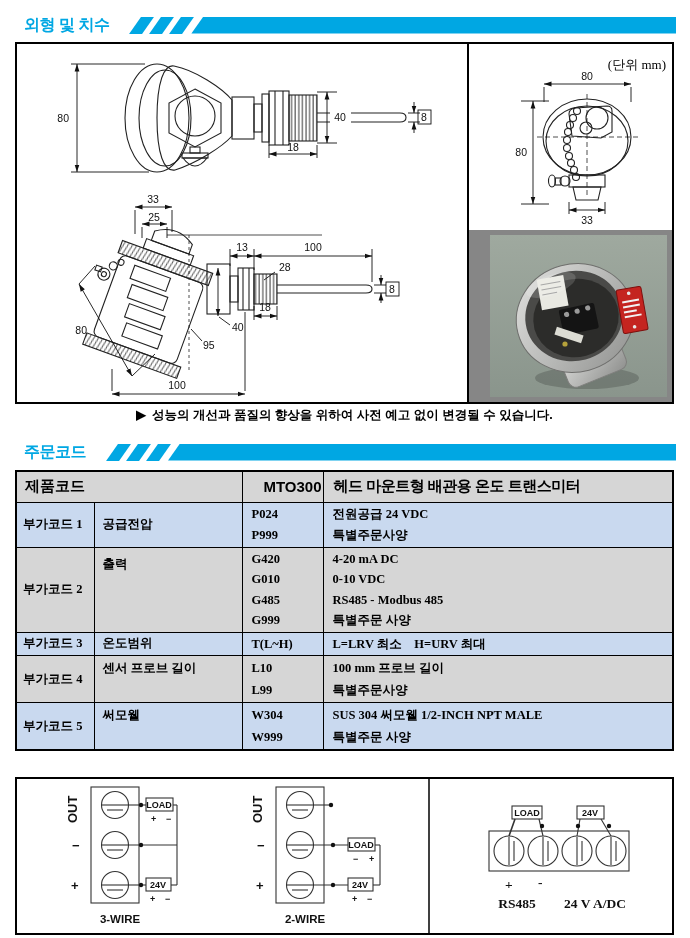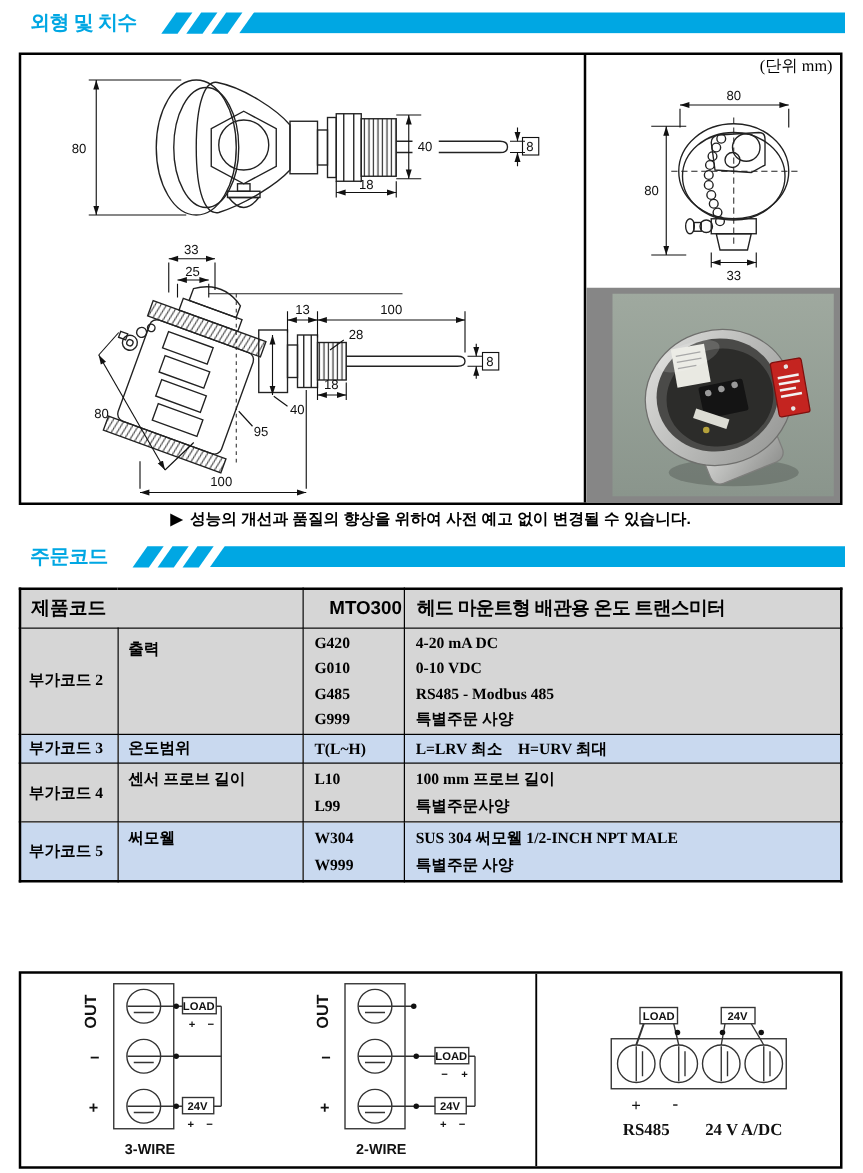--- a/index.html
+++ b/index.html
@@ -1,32 +1,32 @@
 <!DOCTYPE html>
 <html><head>
 <meta charset="utf-8">
 <style>
   html,body{margin:0;padding:0;background:#fff;}
   #page{position:relative;width:690px;height:938px;background:#fff;overflow:hidden;
         font-family:"Liberation Sans",sans-serif;color:#000;}
   
-  .sec{position:absolute;left:24px;right:14px;display:flex;align-items:center;height:18px;}
+  .sec{position:absolute;left:24px;right:14px;display:flex;align-items:center;height:18px;margin-top:7px;}
   .sec-title{color:#00a7e3;font:bold 16px "Liberation Sans",sans-serif;letter-spacing:-0.5px;white-space:nowrap;}
   .slashes{display:flex;margin-left:26px;}
   .slash{width:13px;height:17px;background:#00a7e3;transform:skewX(-35deg);margin-right:7px;}
   .sec-bar{flex:1;height:17px;background:#00a7e3;margin-left:-4px;
            clip-path:polygon(12px 0,100% 0,100% 100%,0 100%);}
   #sec1{top:9px;} #sec2{top:436px;} #sec3{top:742px;}
 
   
   #dims-box{position:absolute;left:15px;top:42px;width:659px;height:362px;border:2px solid #000;box-sizing:border-box;}
   #dims-left{position:absolute;left:0;top:0;width:450px;height:358px;}
   #dims-divider{position:absolute;left:450px;top:0;width:0;height:358px;border-left:2px solid #000;}
   #dims-right{position:absolute;left:452px;top:0;width:203px;height:358px;}
-  #unit-note{position:absolute;top:0;right:6px;font:13px "Liberation Serif",serif;}
+  #unit-note{position:absolute;top:12px;right:6px;font:13px "Liberation Serif",serif;}
   #topview-wrap{position:absolute;left:0;top:0;width:203px;height:186px;}
   #photo-wrap{position:absolute;left:0;top:186px;width:203px;height:172px;}
 
   
   #note-line{position:absolute;left:15px;top:407px;width:659px;text-align:center;
              font:bold 12.5px "Liberation Sans",sans-serif;}
   #note-line .bullet{margin-right:6px;}
 
   
   #order-table{position:absolute;left:15px;top:470px;width:659px;border-collapse:collapse;
@@ -336,20 +336,32 @@
         <col style="width:148px">
         <col style="width:81px">
         <col>
       </colgroup>
     <tbody>
         <tr class="bg-gray" style="height:31px">
       <td colspan="2" class="hcell1">제품코드</td>
       <td class="hcell2">MTO300</td>
       <td class="hcell3">헤드 마운트형 배관용 온도 트랜스미터</td>
     </tr>
+    <tr class="bg-blue" style="height:43px">
+      <td class="lbl">부가코드 1</td>
+      <td class="nm">공급전압</td>
+      <td class="codes">
+        <div class="opt tall">P024</div>
+        <div class="opt tall">P999</div>
+      </td>
+      <td class="descs">
+        <div class="opt tall">전원공급 24 VDC</div>
+        <div class="opt tall">특별주문사양</div>
+      </td>
+    </tr>
     <tr class="bg-gray" style="height:84px">
       <td class="lbl">부가코드 2</td>
       <td class="nm" style="vertical-align:top;padding-top:8px">출력</td>
       <td class="codes">
         <div class="opt">G420</div>
         <div class="opt">G010</div>
         <div class="opt">G485</div>
         <div class="opt">G999</div>
       </td>
       <td class="descs">

